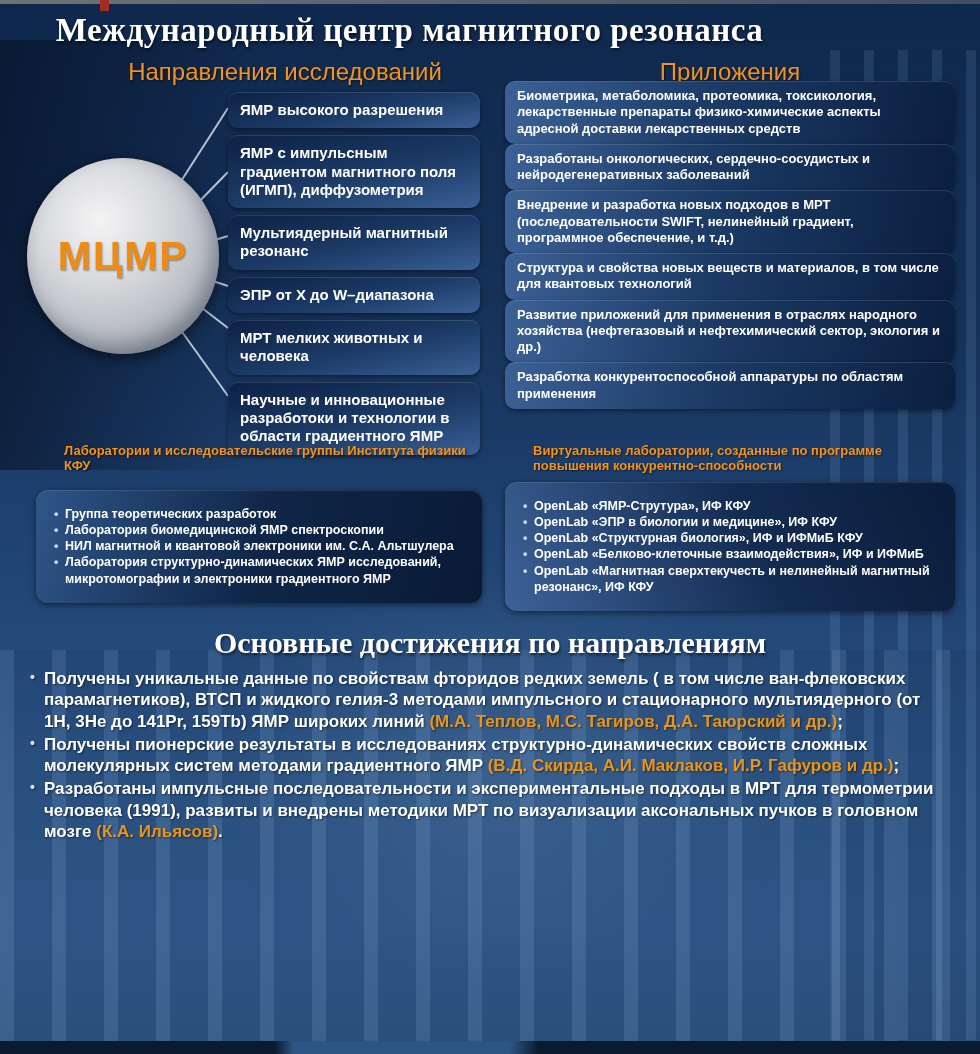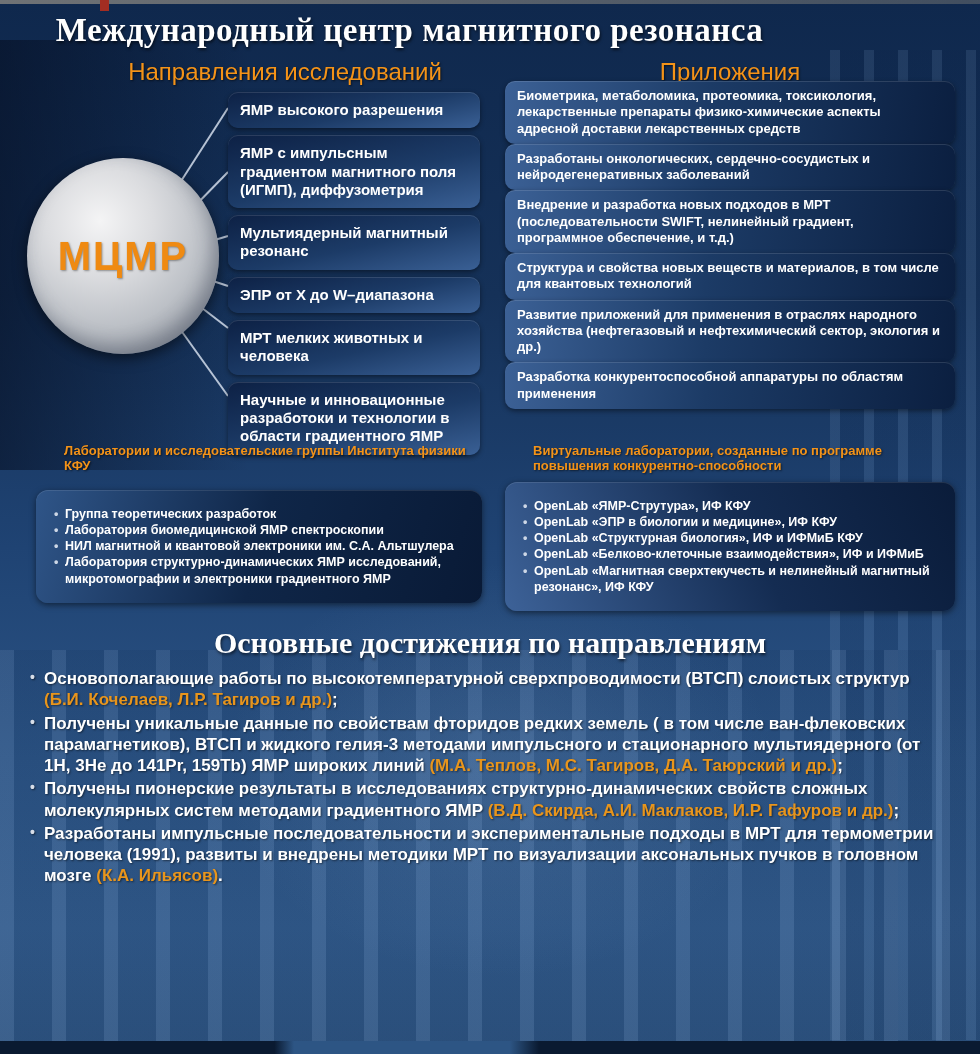--- a/index.html
+++ b/index.html
@@ -141,18 +141,17 @@
         <li>OpenLab «ЭПР в биологии и медицине», ИФ КФУ</li>
         <li>OpenLab «Структурная биология», ИФ и ИФМиБ КФУ</li>
         <li>OpenLab «Белково-клеточные взаимодействия», ИФ и ИФМиБ</li>
         <li>OpenLab «Магнитная сверхтекучесть и нелинейный магнитный резонанс», ИФ КФУ</li>
       </ul>
     </div>
   </div>
 
   <div class="ach-title">Основные достижения  по направлениям</div>
   <ul class="ach-list">
-    <li><span>Основополагающие работы по высокотемпературной сверхпроводимости (ВТСП) слоистых структур </span><span class="names">(Б.И. Кочелаев, Л.Р. Тагиров и др.)</span><span>;</span></li>
     <li><span>Получены уникальные данные по свойствам фторидов редких земель ( в том числе ван-флековских парамагнетиков), ВТСП и жидкого гелия-3 методами импульсного и стационарного мультиядерного (от 1H, 3He до 141Pr, 159Tb) ЯМР широких линий  </span><span class="names">(М.А. Теплов, М.С. Тагиров, Д.А. Таюрский и др.)</span><span>;</span></li>
     <li><span>Получены  пионерские результаты в  исследованиях структурно-динамических свойств сложных молекулярных систем методами  градиентного ЯМР  </span><span class="names">(В.Д. Скирда, А.И. Маклаков, И.Р. Гафуров и др.)</span><span>;</span></li>
     <li><span>Разработаны импульсные последовательности и экспериментальные подходы в МРТ для термометрии человека (1991), развиты и внедрены методики МРТ по визуализации аксональных пучков в головном мозге </span><span class="names">(К.А. Ильясов)</span><span>.</span></li>
   </ul>
 </div>
 
 </body></html>

